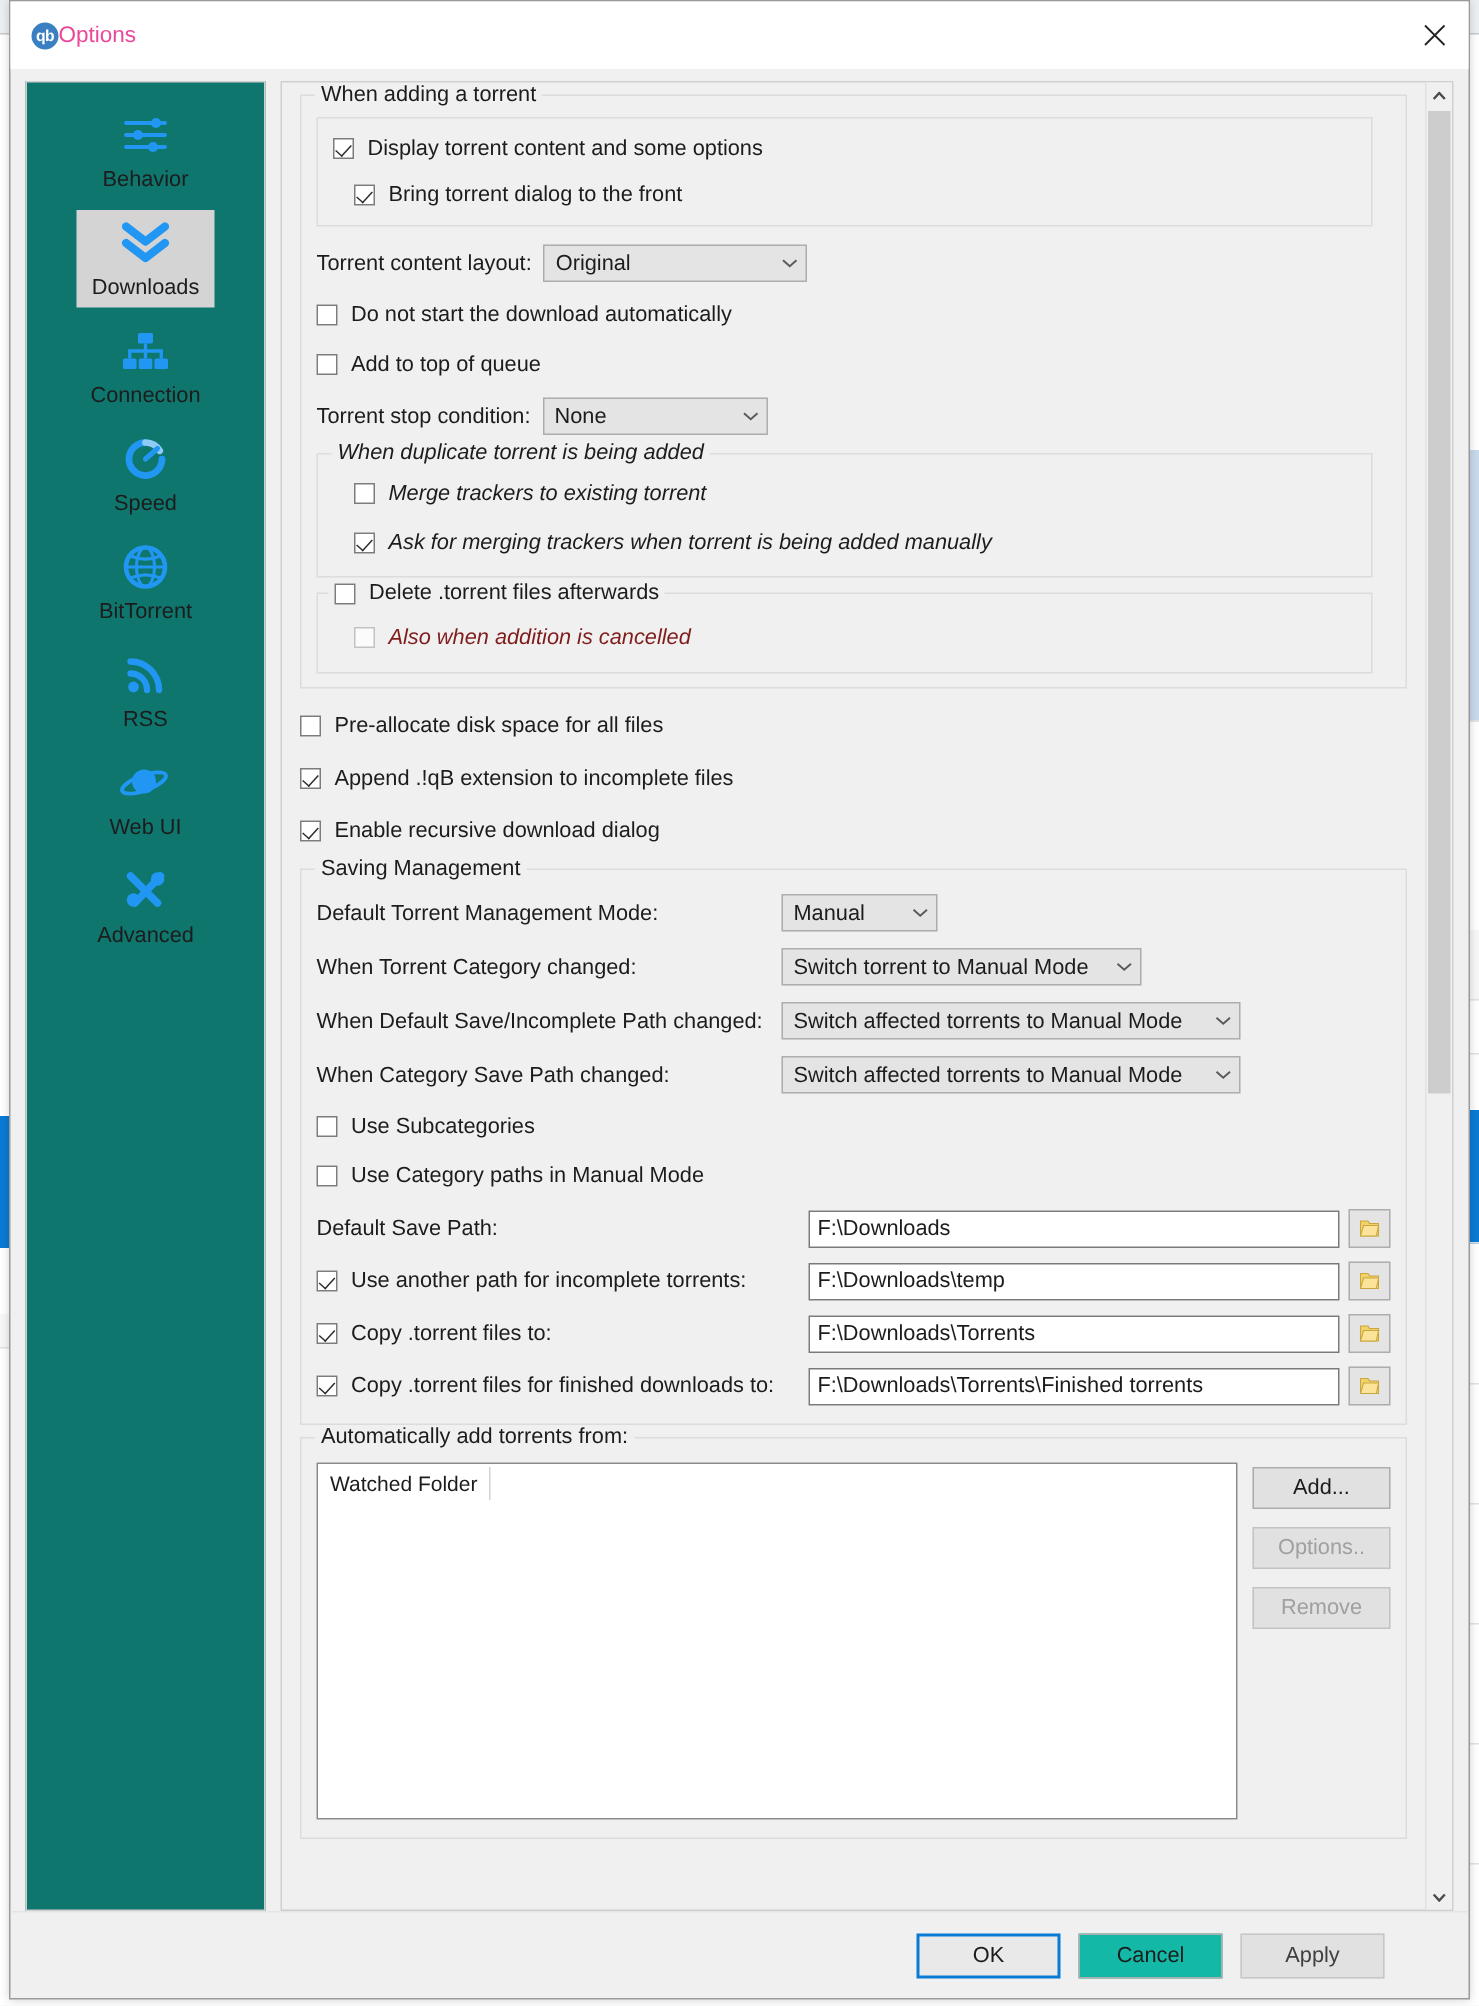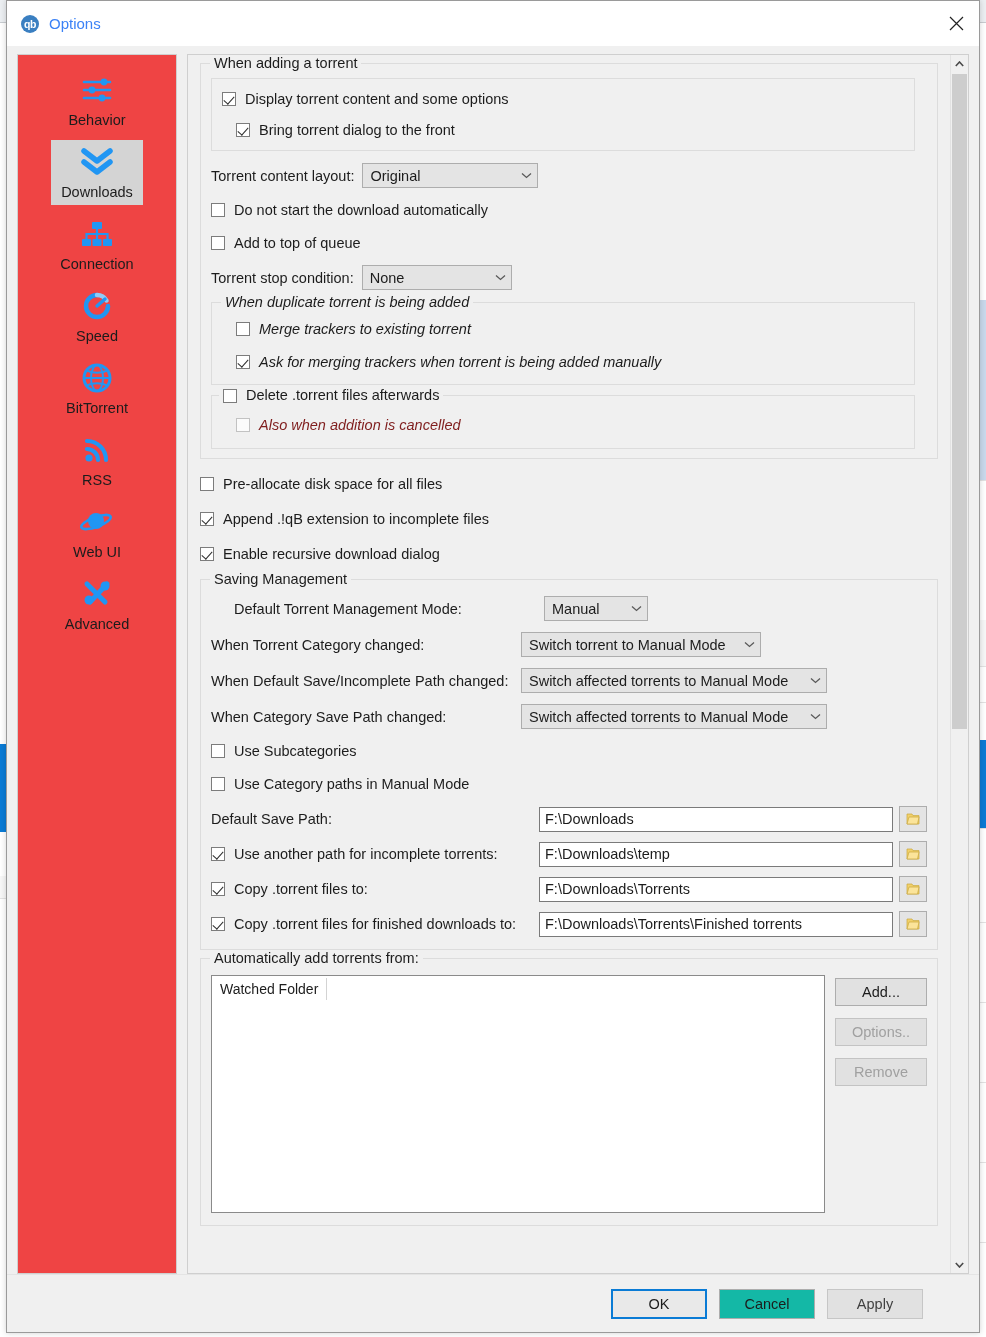--- a/index.html
+++ b/index.html
@@ -66,23 +66,22 @@
     background: #3a7fc1;
     margin-left: 14px;
     display: flex; align-items: center; justify-content: center;
     color: #ffffff;
     font-size: 10.5px;
     font-weight: bold;
     letter-spacing: -0.4px;
     flex: none;
   }
   .title-text {
-    margin-left: 10px;
     font-size: 15px;
-    color: #3b82f6;
+    color: #ec4899;
   }
   .title-close {
     position: absolute;
     right: 0; top: 0;
     width: 46px; height: 45px;
     display: flex; align-items: center; justify-content: center;
     cursor: default;
   }
   .title-close svg { display: block; }
 
@@ -91,21 +90,21 @@
     display: flex;
     padding: 8px 10px 0 10px;
     box-sizing: border-box;
     min-height: 0;
   }
 
   
   .sidebar {
     width: 160px;
     flex: none;
-    background: #ef4444;
+    background: #0f766e;
     border: 1px solid #cfcfcf;
     box-sizing: border-box;
     padding-top: 10px;
   }
   .side-item {
     width: 100%;
     display: flex;
     flex-direction: column;
     align-items: center;
     padding: 3px 0 4px 0;
@@ -632,21 +631,21 @@
             <label class="cb">
               <span class="box checked"></span>
               <span class="lbl">Enable recursive download dialog</span>
             </label>
           </div>
 
           <div class="group" style="padding:16px 10px 12px 10px;">
             <div class="group-title">Saving Management</div>
 
             <div class="row">
-              <span class="lbl" style="width:310px;margin-left:23px;">Default Torrent Management Mode:</span>
+              <span class="lbl" style="width:310px;">Default Torrent Management Mode:</span>
               <div class="combo" style="width:104px;">
                 <span>Manual</span>
                 <span class="chev">
                   <svg width="11" height="7" viewBox="0 0 11 7">
                       <path d="M1 1.5 L5.5 5.5 L10 1.5" stroke="#5a5a5a" stroke-width="1.3" fill="none"></path>
                     </svg>
                 </span>
               </div>
             </div>
 

